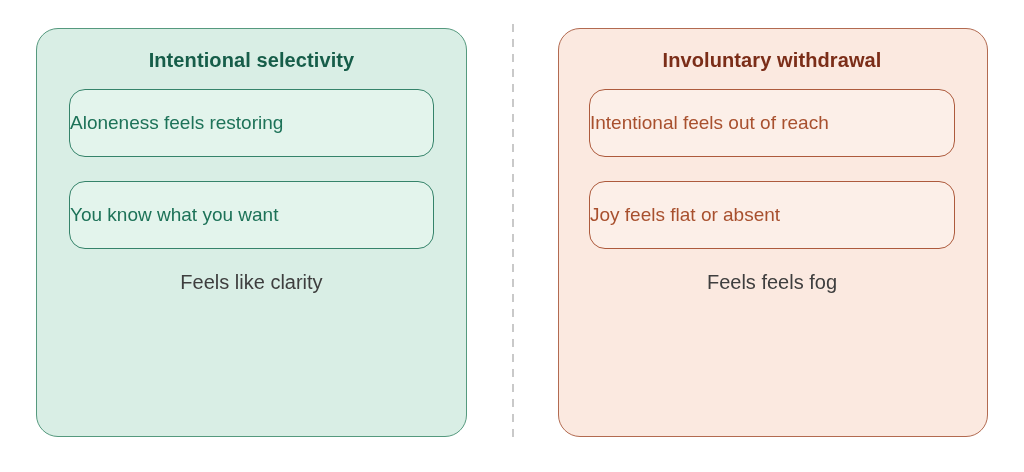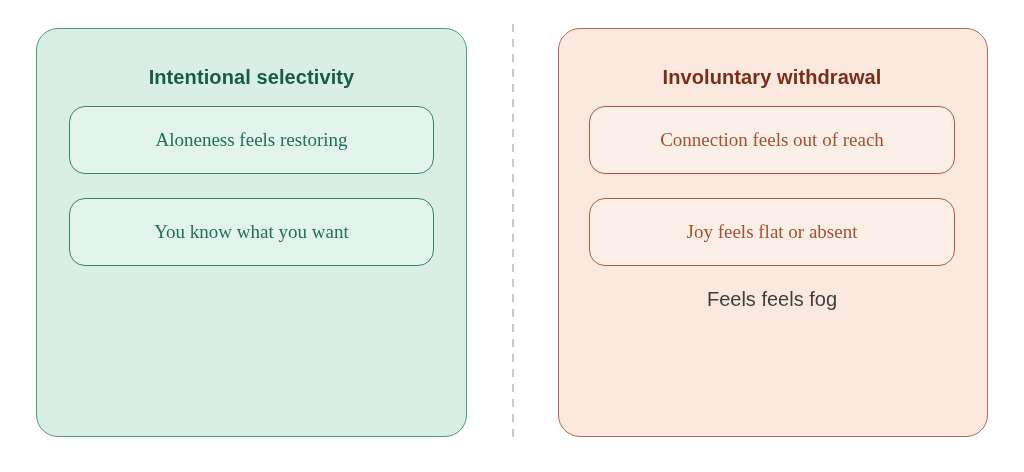--- a/index.html
+++ b/index.html
@@ -29,21 +29,21 @@
     display: flex;
     flex-direction: column;
     align-items: center;
     padding: 0 32px;
   }
 
   .panel.left  { left: 36px; }
   .panel.right { left: 558px; width: 430px; padding-left: 30px; }
 
   .panel-title {
-    margin: 37px 0 17px;
+    margin: 20px 0 17px;
     font-size: 20px;
     font-weight: 700;
     letter-spacing: 0.1px;
     color: var(--title-color);
     text-align: center;
   }
 
   .cards {
     display: flex;
     flex-direction: column;
@@ -52,22 +52,20 @@
   }
 
   .card {
     width: 100%;
     height: 68px;
     border-radius: 16px;
     background: var(--card-bg);
     border: 1px solid var(--card-border);
     display: flex;
     align-items: center;
-    justify-content: center;
-    font-family: Liberation Serif, serif;
   }
 
   .card span {
     font-size: 19px;
     color: var(--card-text);
   }
 
   .panel-footer {
     margin-top: 22px;
     font-size: 20px;
@@ -98,29 +96,30 @@
   <section class="panel left" style="--panel-bg: #d9eee5; --panel-border: #55997e; --card-bg: #e3f4ec; --card-border: #35836a; --card-text: #1d7258; --title-color: #165d49;">
     <h2 class="panel-title">Intentional selectivity</h2>
     <div class="cards">
       <div class="card">
         <span>Aloneness feels restoring</span>
       </div>
       <div class="card">
         <span>You know what you want</span>
       </div>
     </div>
+    <p class="panel-footer">Feels like clarity</p>
   </section>
 
   <div class="divider" style="--divider-color: #c9c9c9;"></div>
 
   <section class="panel right" style="--panel-bg: #fbe9e0; --panel-border: #b26a50; --card-bg: #fcefe8; --card-border: #ad5a3c; --card-text: #a8502e; --title-color: #7b2d18;">
     <h2 class="panel-title">Involuntary withdrawal</h2>
     <div class="cards">
       <div class="card">
-        <span>Connection feels out of reach</span>
+        <span>Intentional feels out of reach</span>
       </div>
       <div class="card">
         <span>Joy feels flat or absent</span>
       </div>
     </div>
     <p class="panel-footer">Feels feels fog</p>
   </section>
 
 </div>
 

